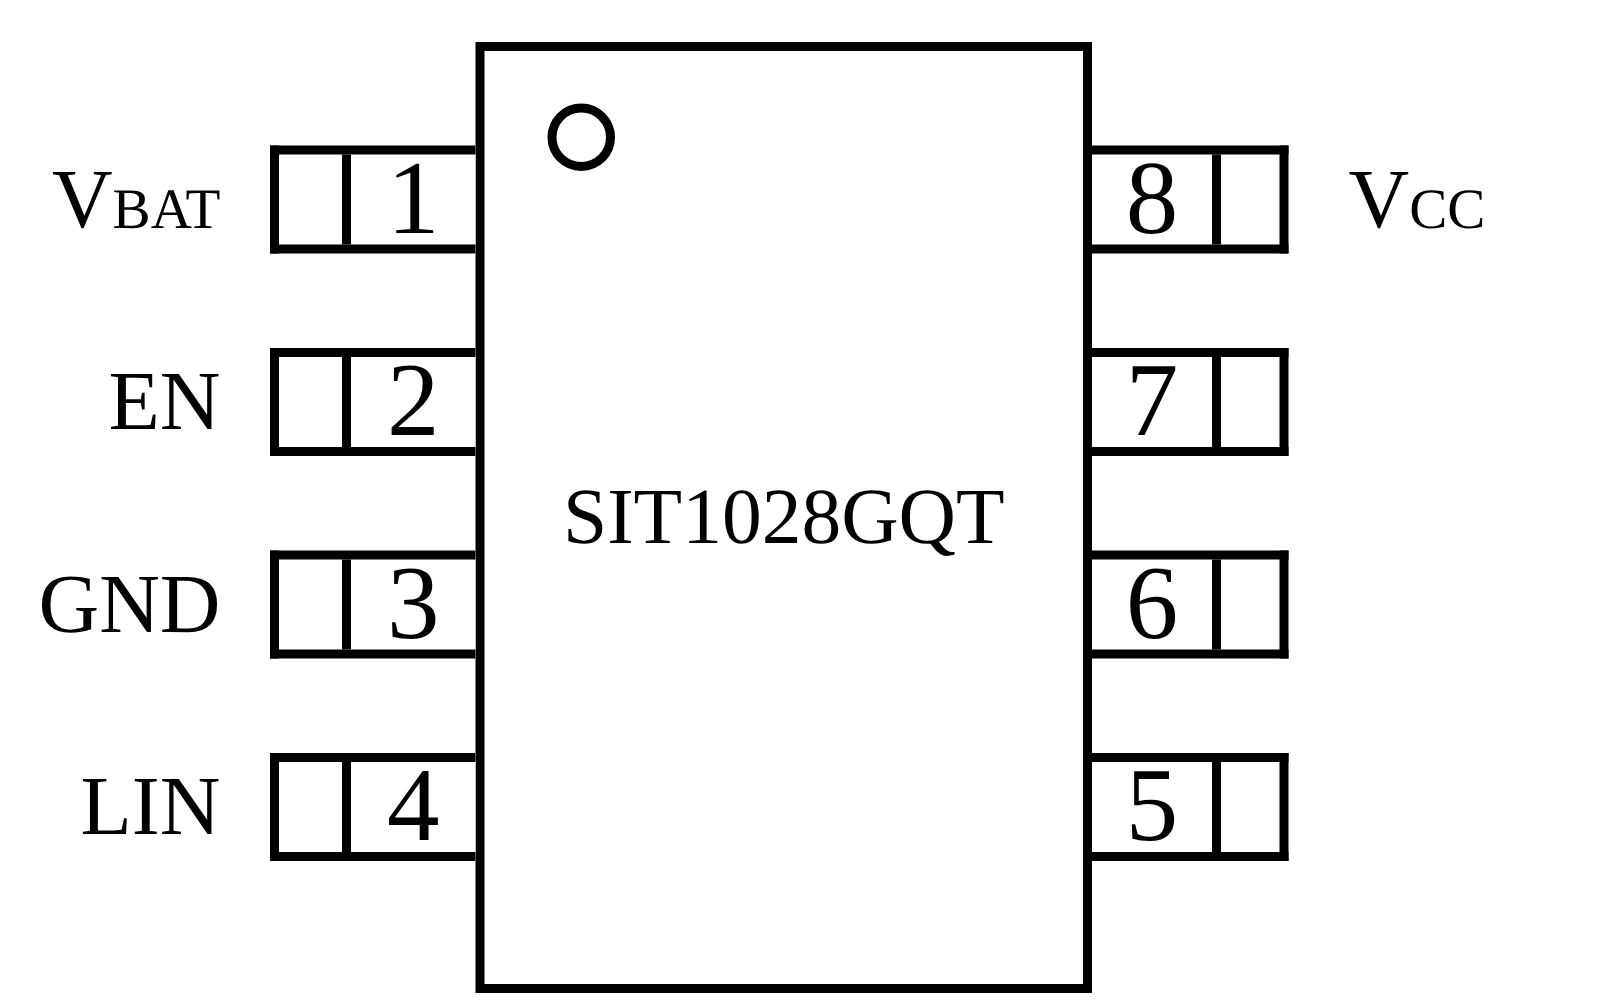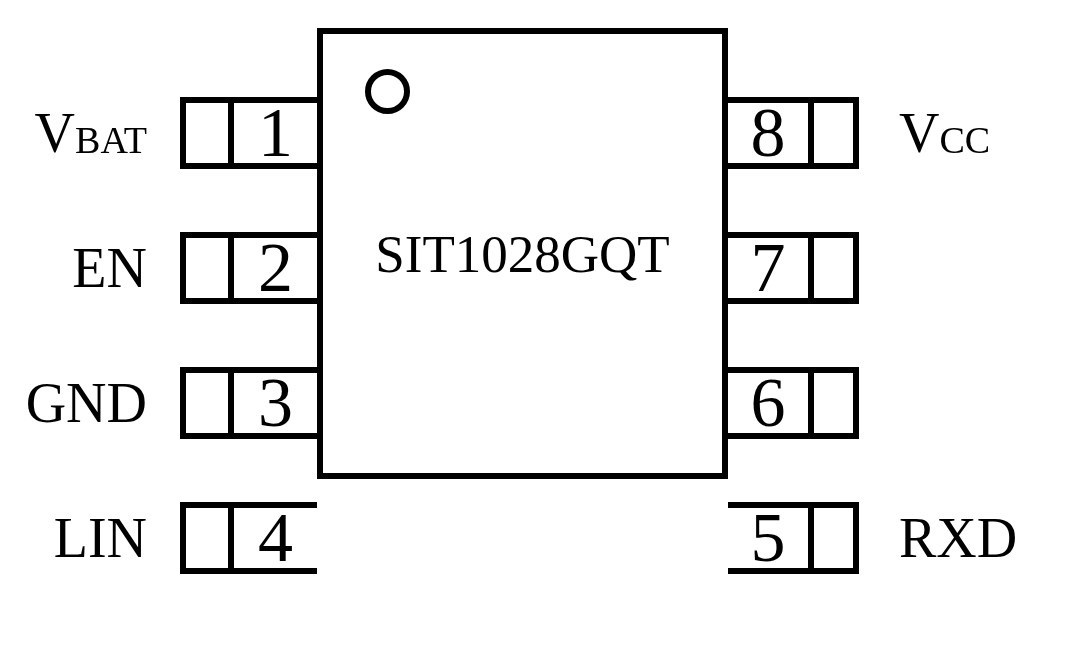--- a/index.html
+++ b/index.html
@@ -16,21 +16,21 @@
     font-family: "Liberation Serif", serif;
     overflow: hidden;
   }
 
   
   .chip-body {
     position: absolute;
     left: 317px;
     top: 28px;
     width: 411px;
-    height: 451px;
+    height: 634px;
     border: 6px solid #000000;
     box-sizing: border-box;
     background: #ffffff;
   }
   .pin1-dot {
     position: absolute;
     left: 42px;
     top: 35px;
     width: 33px;
     height: 33px;
@@ -181,18 +181,14 @@
   </div>
   <div class="pin-box right r4">
     <div class="num-cell">5</div>
     <div class="pad-cell"></div>
   </div>
 
   <div class="pin-label right r1">
     <span>V</span>
       <sub>CC</sub>
   </div>
-  <div class="pin-label right r4">
-    <span>RXD</span>
-      <sub></sub>
-  </div>
 
 </div>
 
 </body></html>

